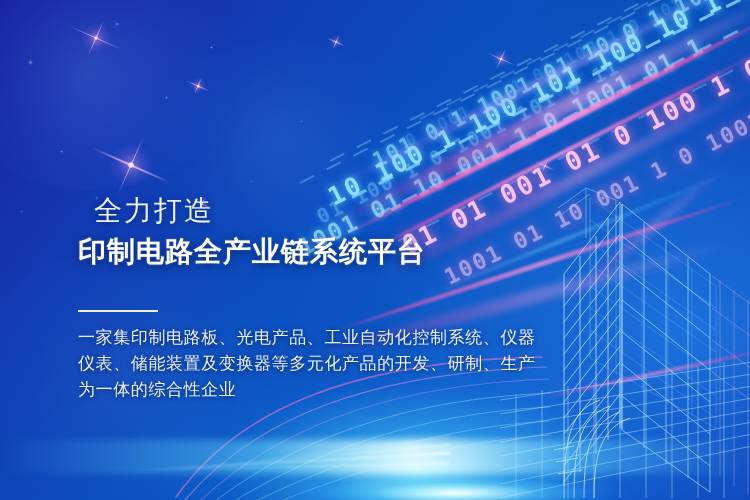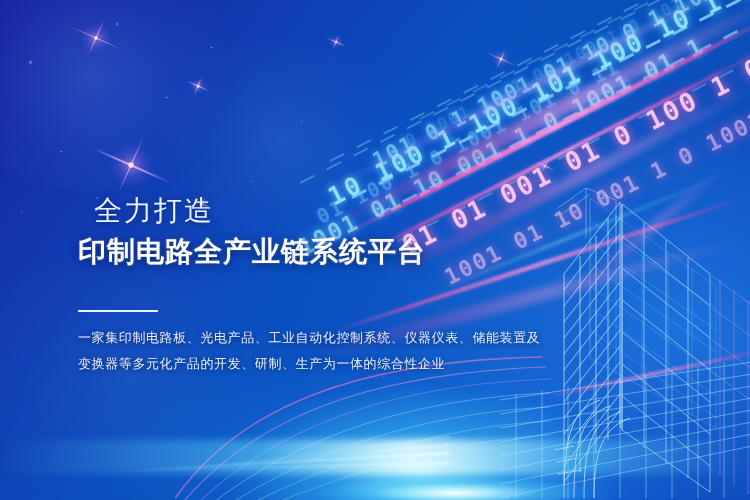--- a/index.html
+++ b/index.html
@@ -116,21 +116,21 @@
   }
   .headline{
     position:absolute; left:0; top:237px; font-size:28px; line-height:1.06; color:#ffffff;
     font-weight:700; letter-spacing:1px; white-space:nowrap;
     text-shadow:0 2px 10px rgba(2,20,78,.75), 0 0 2px rgba(255,255,255,.35);
   }
   .rule{
     position:absolute; left:0; top:310px; width:80px; height:2px; background:#ffffff; opacity:.92;
   }
   .desc{
-    position:absolute; left:0; top:325px; width:470px; font-size:13px; line-height:26px;
+    position:absolute; left:0; top:325px; width:470px; font-size:17px; line-height:26px;
     color:#EAF2FF; letter-spacing:.6px; font-weight:400;
     text-shadow:0 1px 5px rgba(2,22,80,.8);
   }
   .cta{
     position:absolute; left:2px; top:407px; width:200px; height:46px;
     border:2px solid #ffffff; background:transparent; color:#ffffff;
     font-size:19px; letter-spacing:3px; cursor:pointer;
     display:flex; align-items:center; justify-content:center;
     font-family:inherit;
     text-shadow:0 1px 6px rgba(2,22,80,.6);

